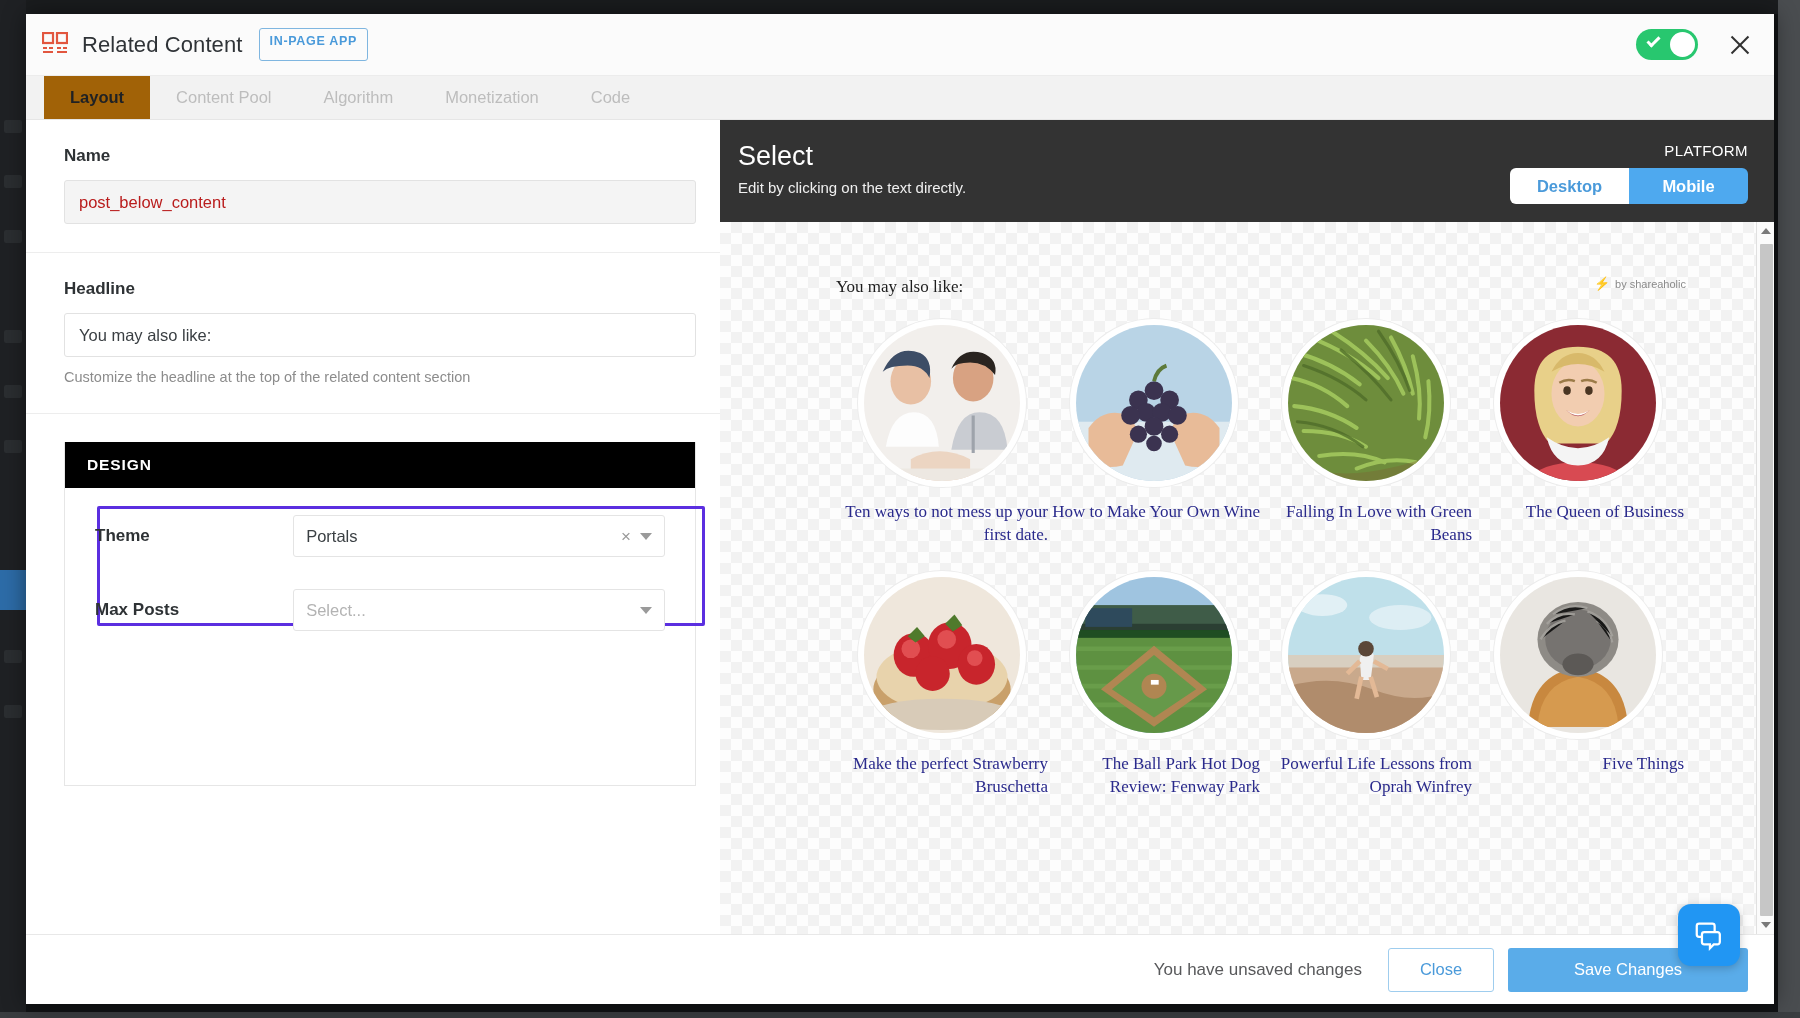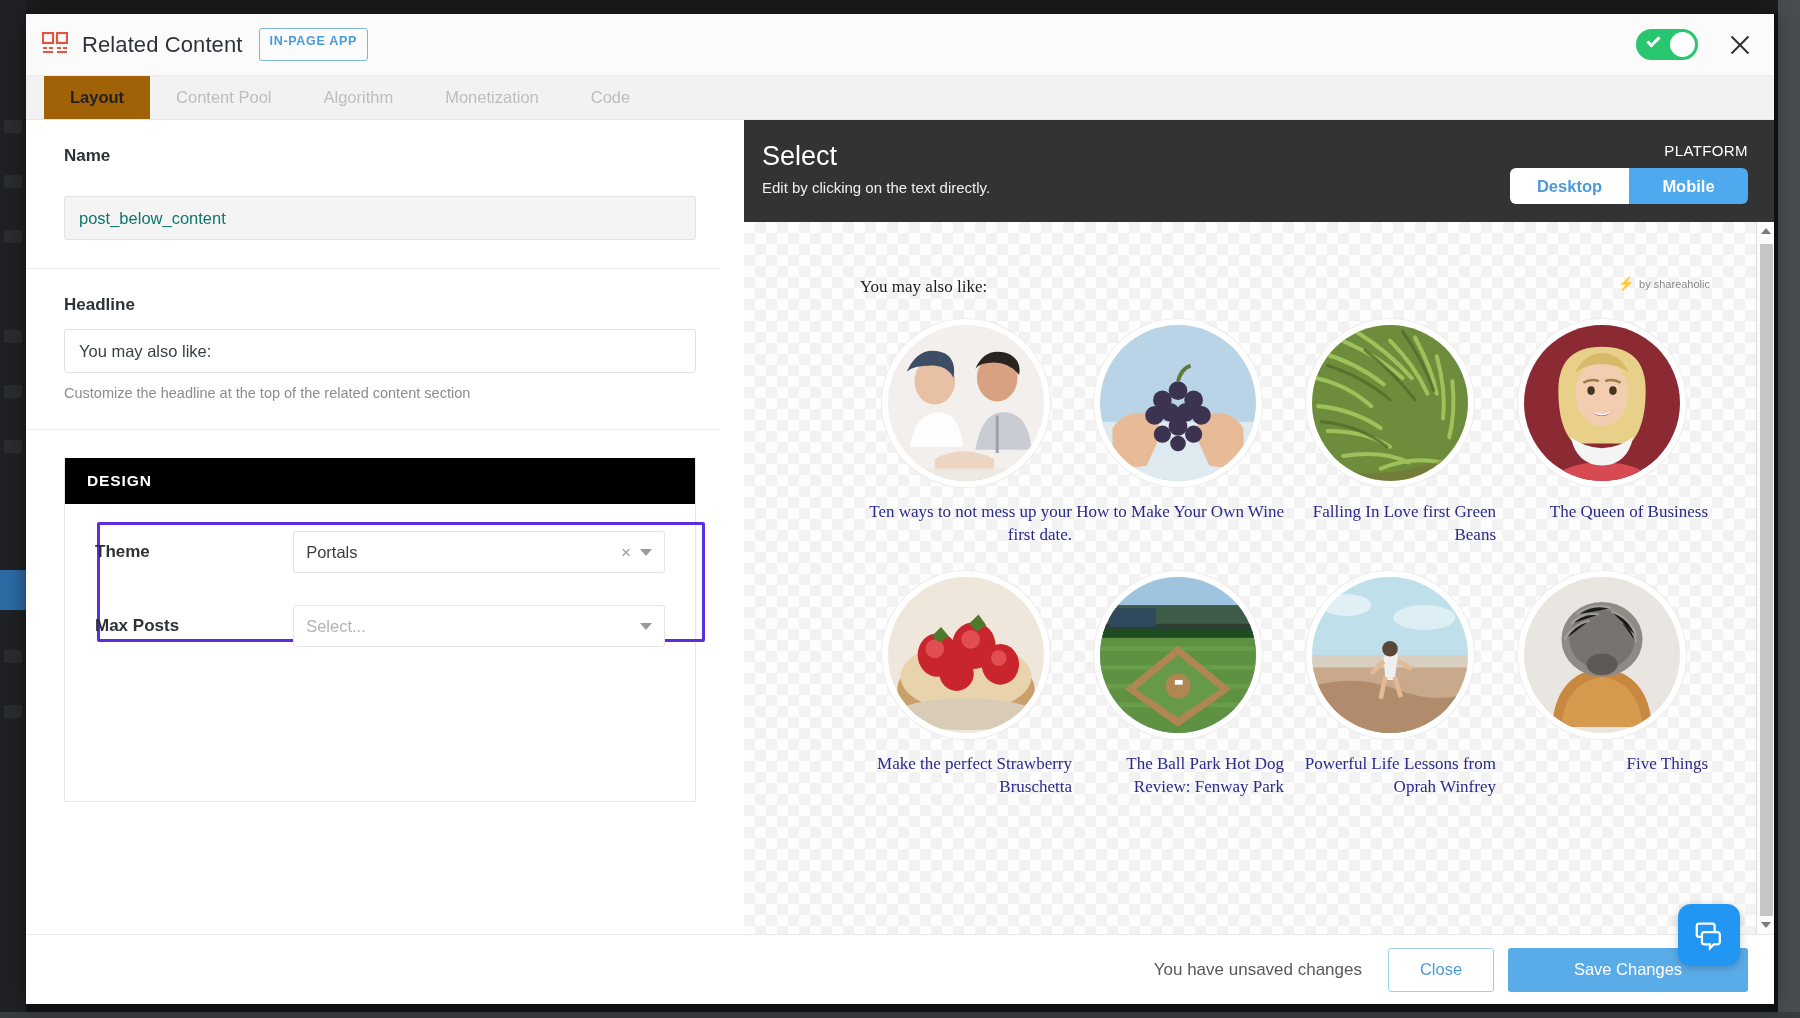--- a/index.html
+++ b/index.html
@@ -69,32 +69,32 @@
     height: 44px; background: #f2f2f2; display: flex; align-items: stretch;
     padding-left: 18px; border-bottom: 1px solid #e6e6e6;
   }
   .tab {
     display: flex; align-items: center; padding: 0 26px;
     font-size: 16.5px; color: #bdbdbd; cursor: pointer; white-space: nowrap;
   }
   .tab.active { background: #a16207; color: #1f2124; font-weight: 700; }
 
   
-  .m-body { display: flex; height: calc(990px - 62px - 44px - 70px); gap: 24px; }
+  .m-body { display: flex; height: calc(990px - 62px - 44px - 70px); }
 
   
   .form-pane { width: 694px; background: #fff; overflow: hidden; position: relative; }
   .fld-block { padding: 26px 38px 28px; border-bottom: 1px solid #ededed; }
   .fld-label { font-size: 17px; font-weight: 700; color: #2e3235; margin-bottom: 14px; }
   .txt-input {
     width: 632px; height: 44px; border: 1px solid #e2e2e2; border-radius: 3px;
     padding: 0 14px; font-size: 16.5px; font-family: "Liberation Sans", sans-serif;
     color: #3a3f43; background: #fff; outline: none;
   }
-  .txt-input.readonly { background: #f4f4f4; color: #0f766e; margin-top: 16px; }
+  .txt-input.readonly { background: #f4f4f4; color: #b91c1c; }
   .helper { font-size: 14.5px; color: #8c8c8c; margin-top: 12px; }
 
   .row-toggle {
     display: flex; align-items: center; justify-content: space-between;
     padding: 22px 38px 24px; border-bottom: 1px solid #ededed;
   }
   .row-toggle .rt-label { font-size: 17px; font-weight: 700; color: #2e3235; }
   .toggle-off {
     width: 58px; height: 28px; border-radius: 15px; background: #b8b8b8;
     position: relative; cursor: pointer;
@@ -418,21 +418,21 @@
                       <g stroke="#4e6b28" stroke-width="2" fill="none" stroke-linecap="round" opacity=".75">
                         <path d="M10 26 q24 8 40 22"></path>
                           <path d="M34 16 q20 16 32 32"></path>
                         <path d="M6 62 q24 2 42 16"></path>
                           <path d="M58 4 q14 20 20 38"></path>
                       </g>
                       <path d="M0 88 q26 10 52 6 q28-4 48-14 v20 H0z" fill="#7d6134" opacity=".35"></path>
                     </svg>
                   </div>
                 </div>
-                <div class="card-title">Falling In Love first Green Beans</div>
+                <div class="card-title">Falling In Love with Green Beans</div>
               </div>
 
               <div class="card">
                 <div class="thumb-ring">
                   <div class="thumb">
                     <svg viewBox="0 0 100 100" width="100%" height="100%" preserveAspectRatio="xMidYMid slice">
                       <rect width="100" height="100" fill="#8b2a33"></rect>
                       <path d="M50 88 q-26 0-34 14 h68 q-8-14-34-14z" fill="#d84a52"></path>
                       <path d="M22 42 q0-28 28-28 q28 0 28 28 q0 24-10 34 l-36 0 q-10-10-10-34z" fill="#e8d089"></path>
                       <ellipse cx="50" cy="44" rx="17" ry="21" fill="#f2cdb0"></ellipse>

